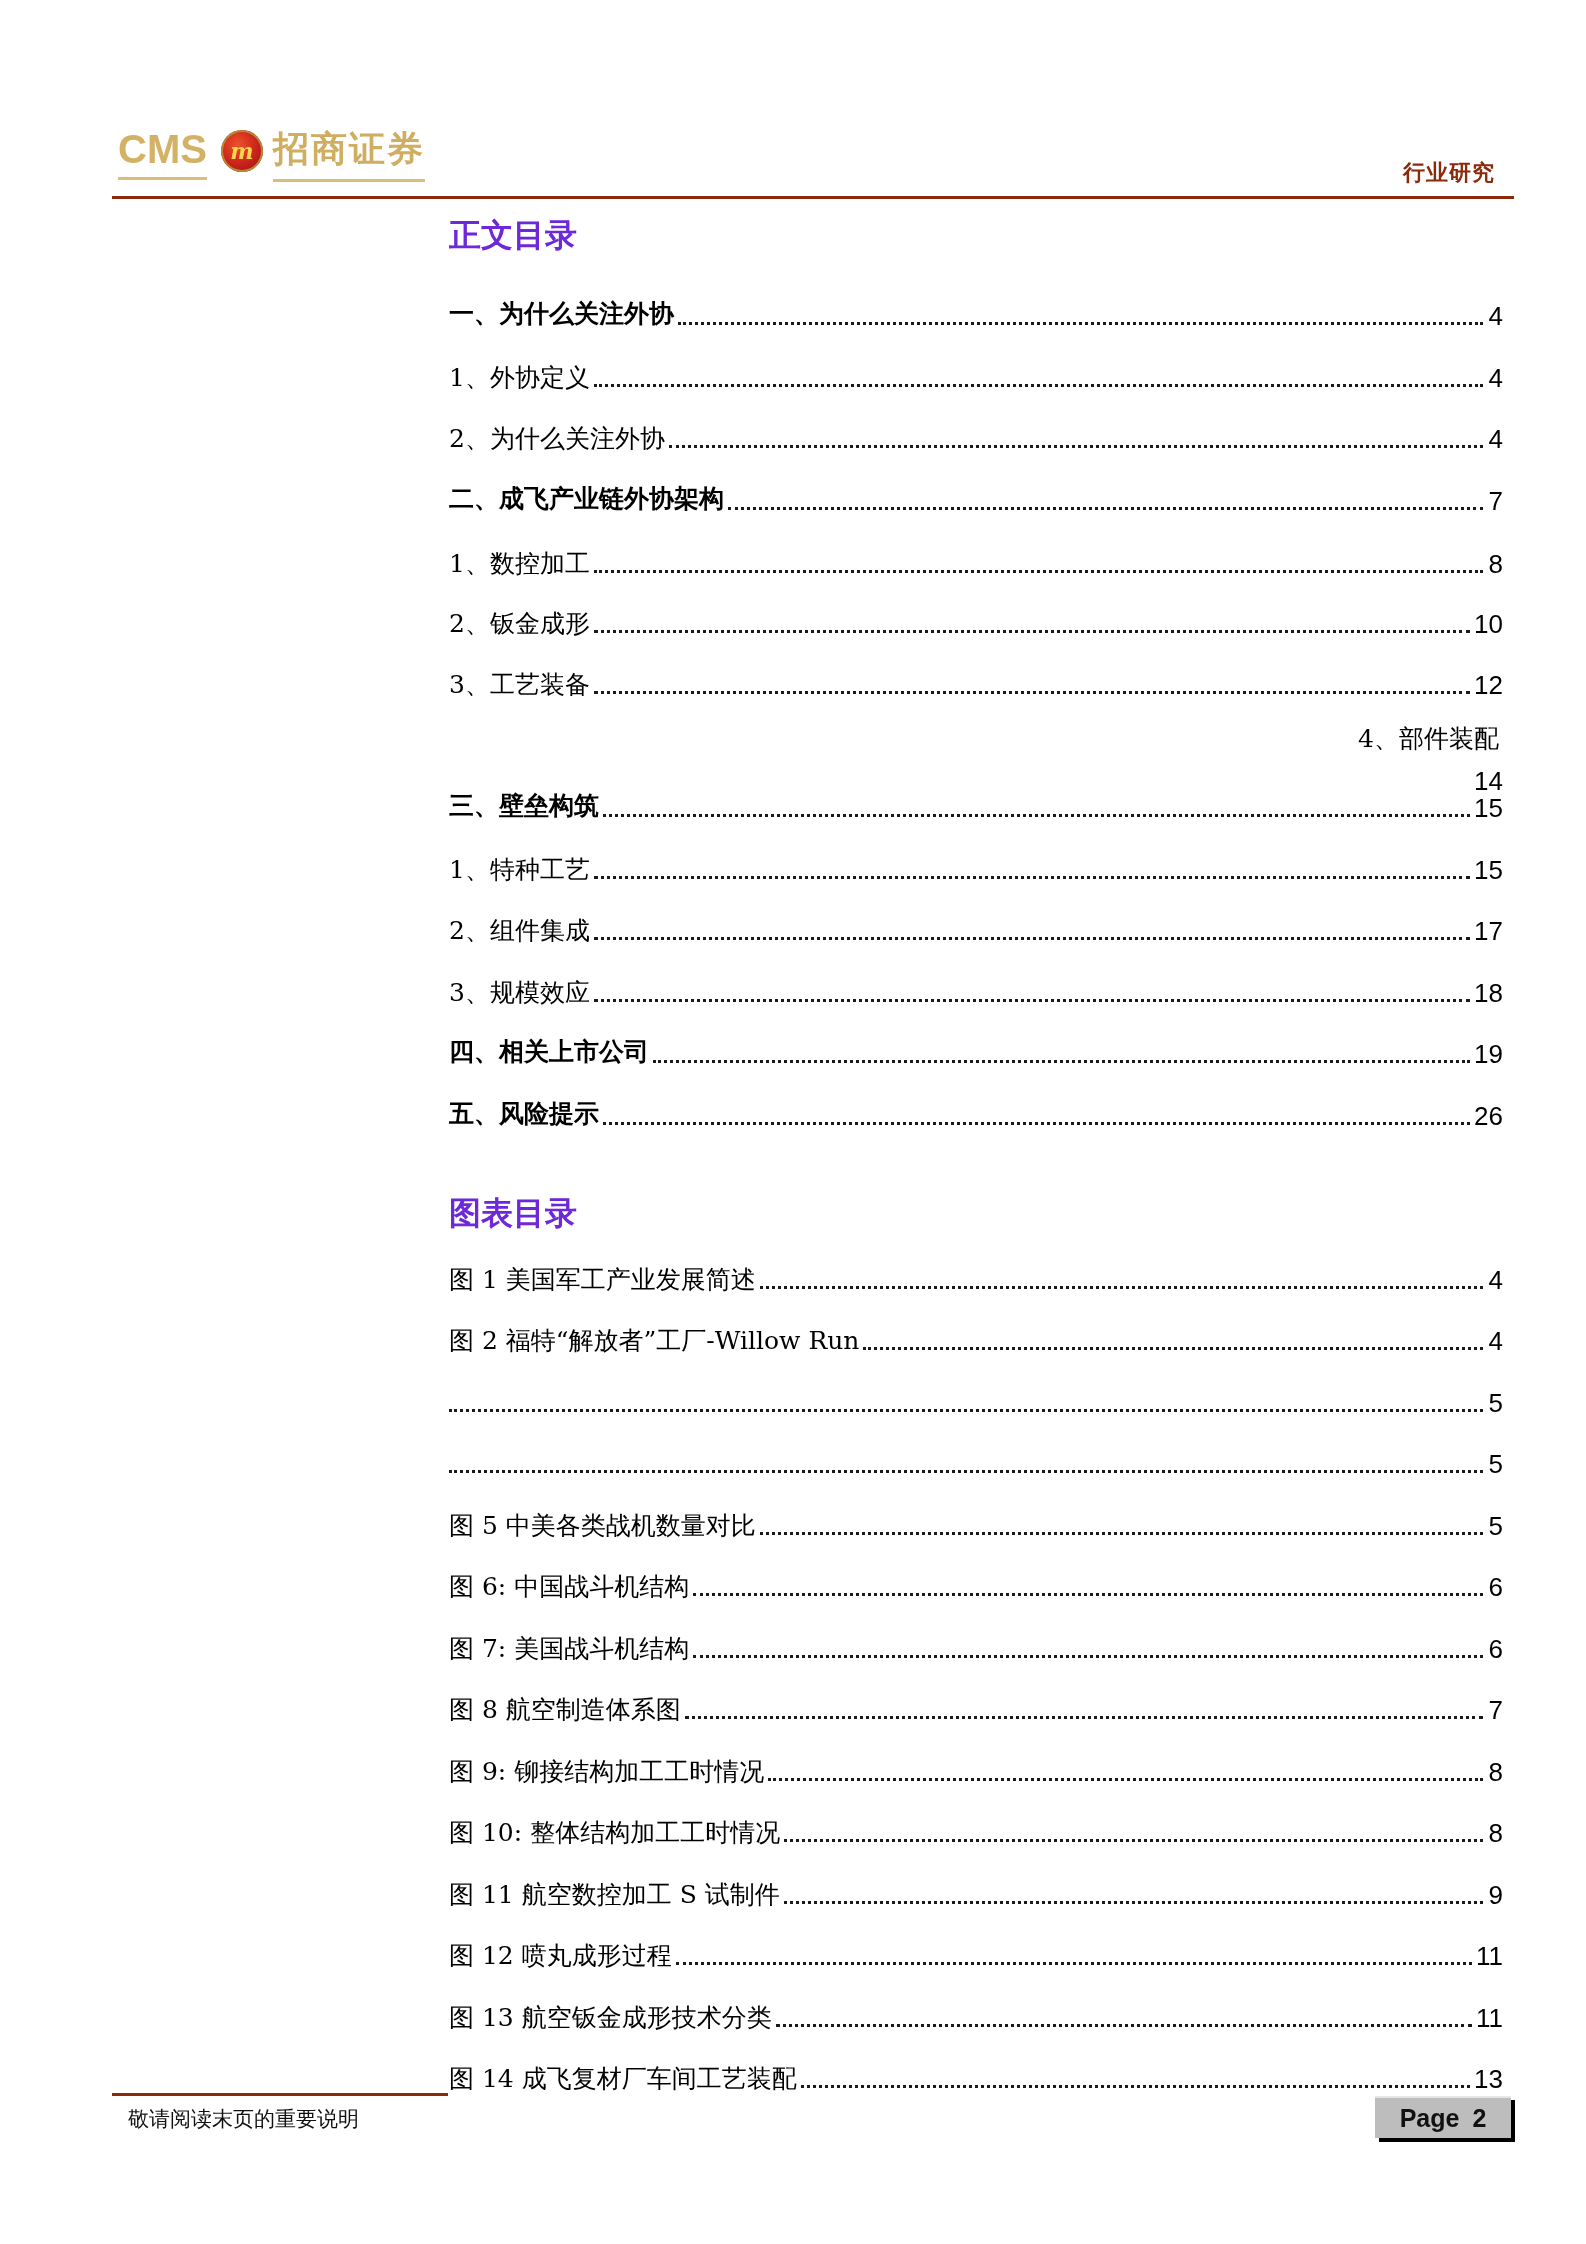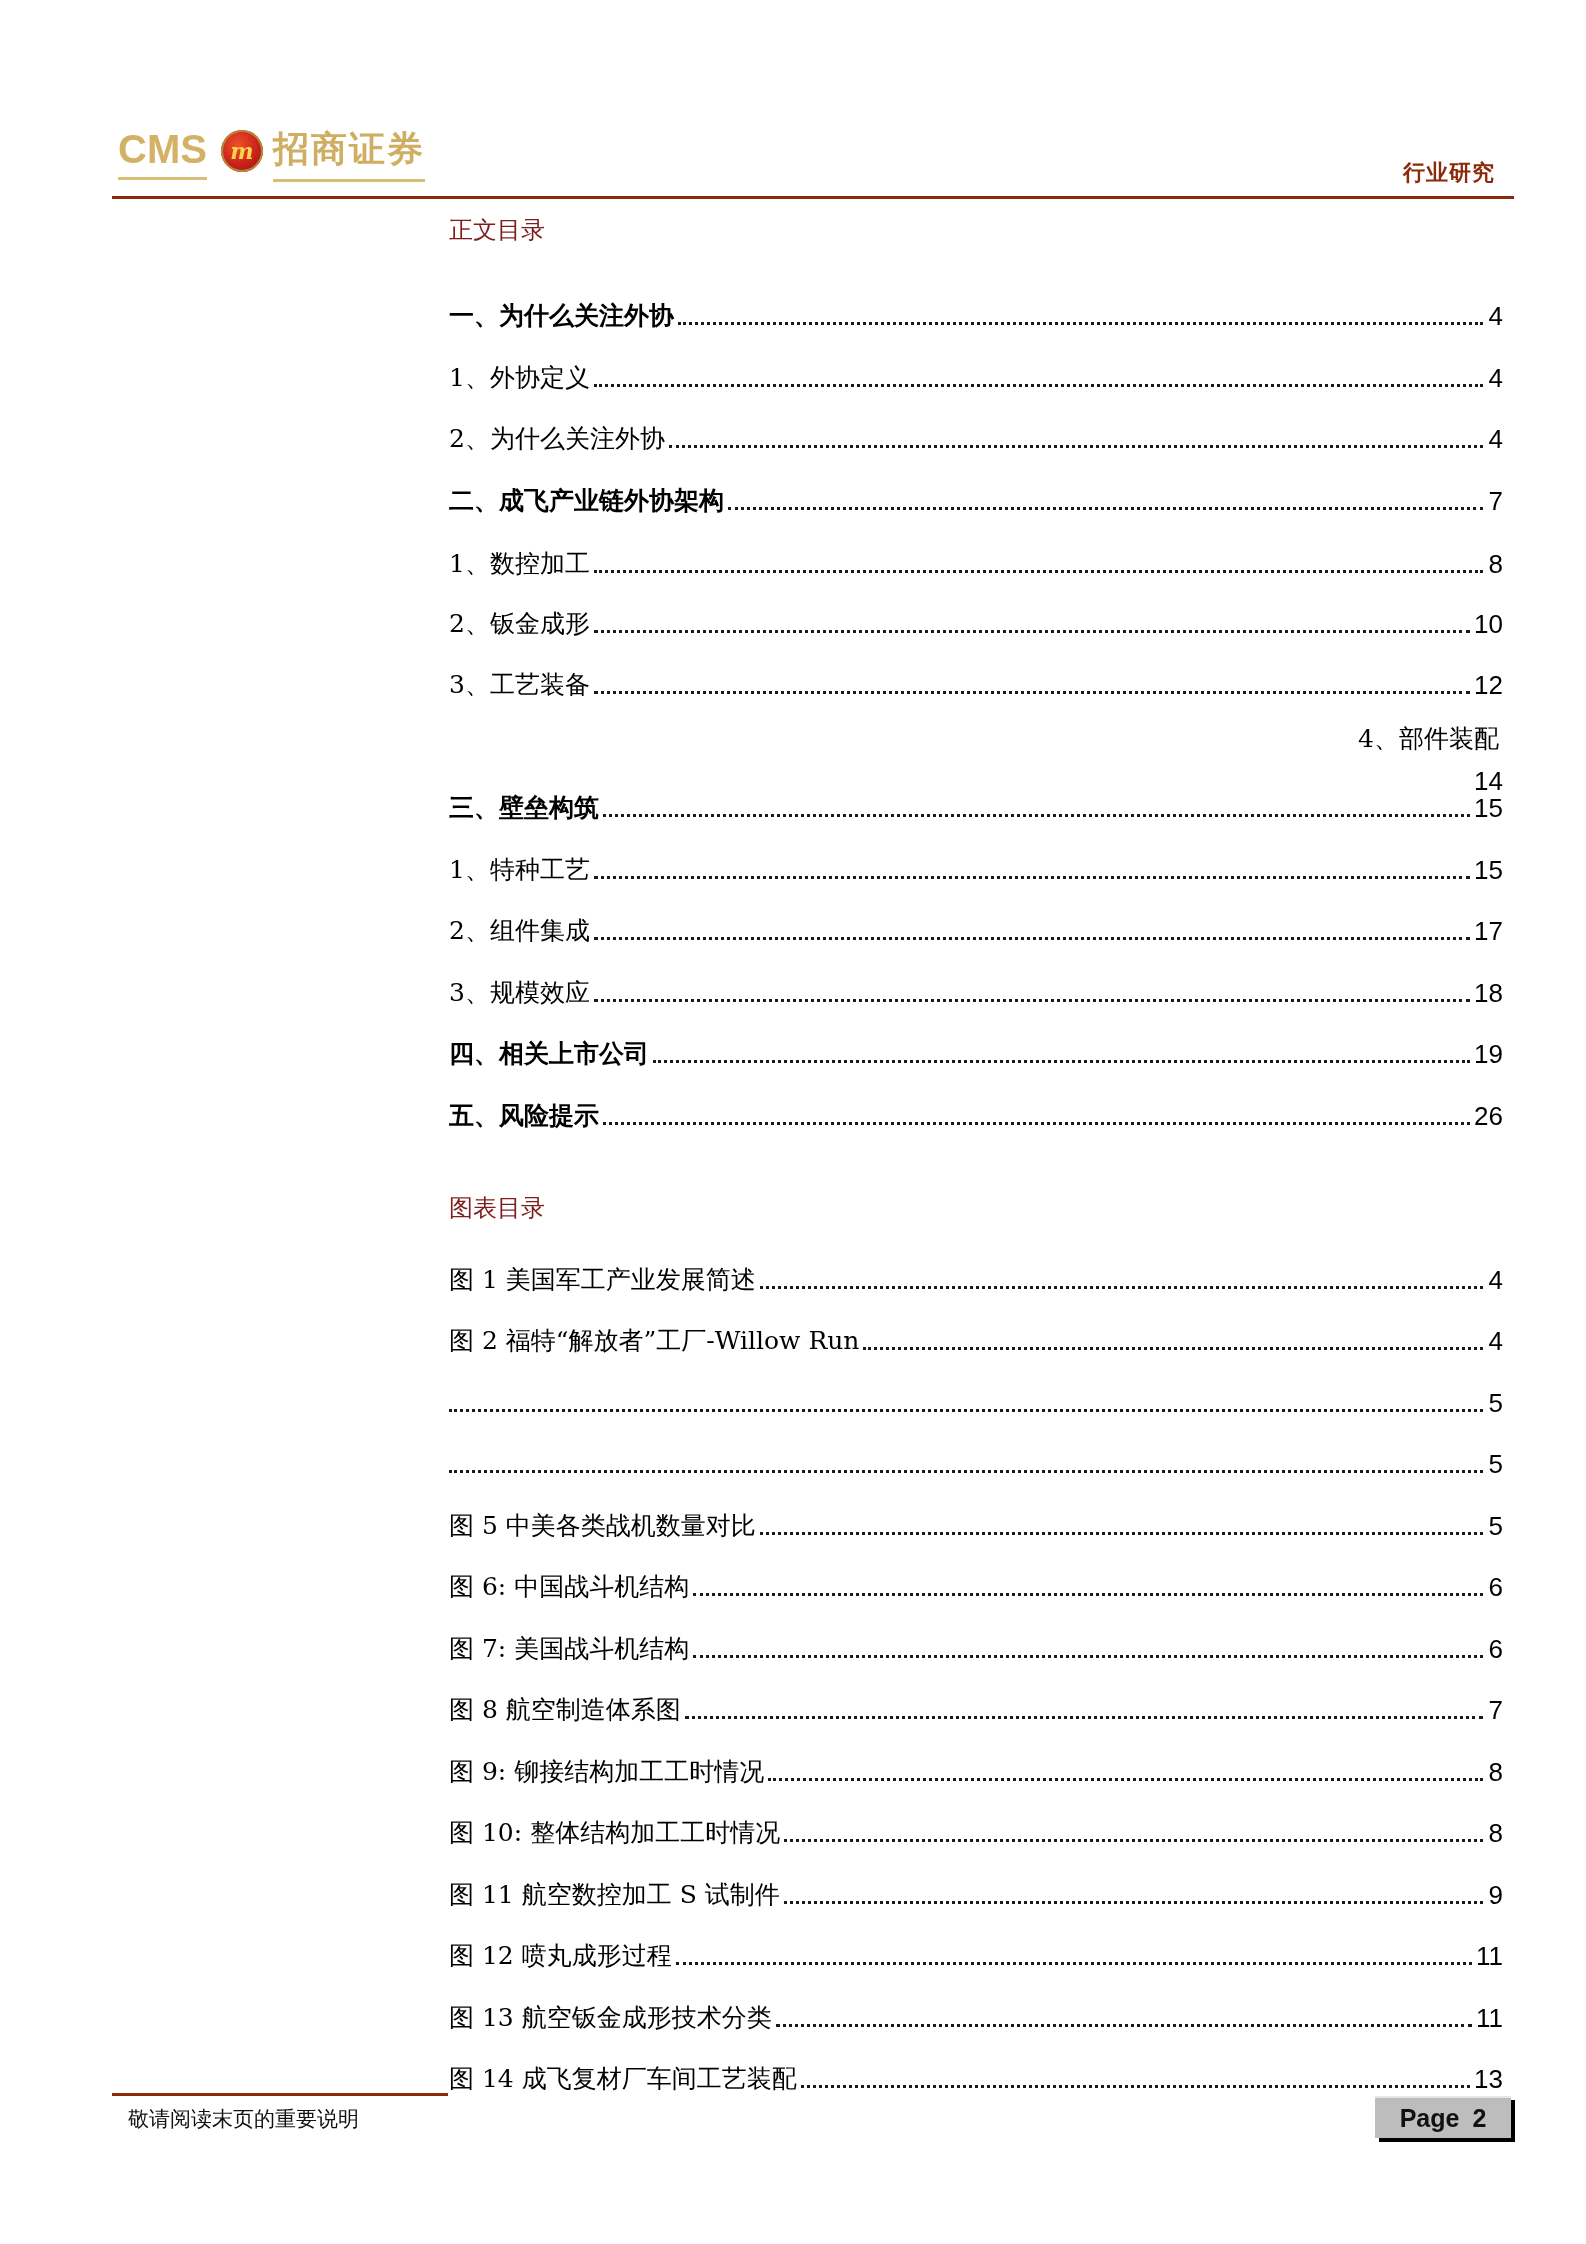--- a/index.html
+++ b/index.html
@@ -14,25 +14,25 @@
       background: radial-gradient(circle at 40% 35%, #f0502a 0%, #c8201a 55%, #8e1410 100%);
       box-shadow: 0 0 0 2px #b38a3a inset; display: flex; align-items: center; justify-content: center;
       color: #f6d64a; font-weight: bold; font-size: 22px; font-style: italic; font-family: "DejaVu Serif", serif; }
     .logo-cn { font-family: "DejaVu Sans", sans-serif; font-weight: bold; font-size: 36px; color: #cfae62; letter-spacing: 2px; position: relative; padding-bottom: 4px; }
     .logo-cn::after { content: ""; position: absolute; left: 0; right: 0; bottom: -4px; height: 3px; background: #d9be7a; }
 
     .header-tag { position: absolute; left: 1403px; top: 158px; font-size: 22px; font-weight: bold; color: #8b2a0a; font-family: "DejaVu Sans", sans-serif; letter-spacing: 1px; }
     .header-rule { position: absolute; left: 112px; top: 196px; width: 1402px; height: 3px; background: #8b2a0a; }
 
     
-    .section-title { position: absolute; left: 449px; font-size: 24px; color: #7f1d1d; font-family: "DejaVu Sans", sans-serif; }
+    .section-title { position: absolute; left: 449px; font-size: 32px; color: #6d28d9; font-family: "DejaVu Sans", sans-serif; font-weight: bold; }
     .toc { position: absolute; left: 449px; width: 1054px; }
     .toc-row { position: absolute; left: 0; width: 1054px; height: 40px; display: flex; align-items: flex-end; font-size: 25px; line-height: 32px; }
     .toc-row .label { white-space: nowrap; font-family: "DejaVu Serif", serif; padding-right: 4px; }
-    .toc-row.bold .label { font-weight: bold; font-family: Liberation Serif, serif; }
+    .toc-row.bold .label { font-weight: bold; font-family: Liberation Mono, monospace; }
     .toc-row .leader { flex: 1; border-bottom: 3px dotted #1a1a1a; margin-bottom: 7px; height: 1px; }
     .toc-row .page { font-family: "Liberation Sans", sans-serif; font-size: 26px; padding-left: 4px; min-width: 20px; text-align: right; }
 
     
     .footer-rule { position: absolute; left: 112px; top: 2093px; width: 336px; height: 3px; background: #8b2a0a; }
     .footer-note { position: absolute; left: 128px; top: 2105px; font-size: 21px; font-family: "DejaVu Serif", serif; color: #111; }
     .page-badge { position: absolute; left: 1375px; top: 2096px; width: 136px; height: 42px; background: #bdbdbd;
       border-top: 2px solid #e6e6e6; box-shadow: 4px 4px 0 #000; display: flex; align-items: center; justify-content: center;
       font-family: "Liberation Sans", sans-serif; font-weight: bold; font-size: 25px; color: #111; word-spacing: 6px; }
   </style>

